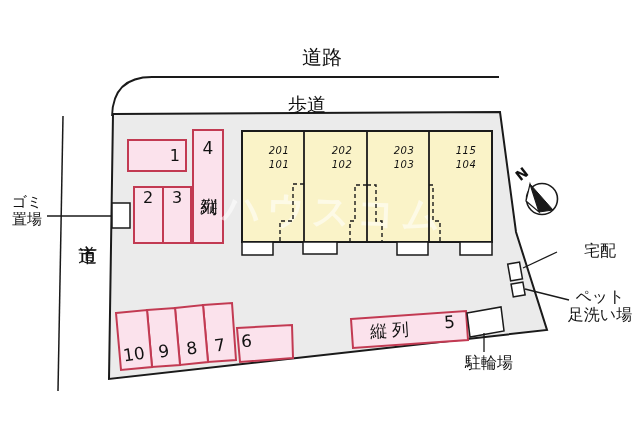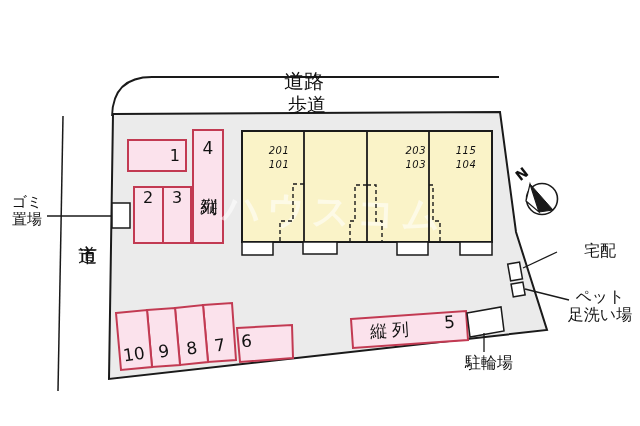--- a/index.html
+++ b/index.html
@@ -73,21 +73,21 @@
     <line x1="523" y1="268" x2="557" y2="252" stroke="#1a1a1a" stroke-width="1.3"></line>
     <line x1="525" y1="289" x2="569" y2="300" stroke="#1a1a1a" stroke-width="1.3"></line>
 
     <g>
       <circle cx="542" cy="199" r="15.5" fill="#ffffff" stroke="#1a1a1a" stroke-width="1.6"></circle>
       <polygon points="530,184 553,210 539,212" fill="#1a1a1a" stroke="#1a1a1a" stroke-width="1"></polygon>
       <polygon points="530,184 539,212 526,201" fill="#ffffff" stroke="#1a1a1a" stroke-width="1.2"></polygon>
     </g>
   </svg>
 
-  <div class="lbl f20 c" style="left:274px;top:46px;width:60px;margin-top:24px;">道路</div>
+  <div class="lbl f20 c" style="left:292px;top:46px;width:60px;">道路</div>
   <div class="lbl f19 c" style="left:277px;top:94px;width:60px;">歩道</div>
 
   <div class="lbl f15 c" style="left:4px;top:194px;width:46px;">
     <div>ゴミ</div>
     <div>置場</div>
   </div>
 
   <div class="lbl f19 vert" style="left:77px;top:229px;height:50px;">市道</div>
 
 
@@ -101,21 +101,25 @@
     <div>ペット</div>
     <div>足洗い場</div>
   </div>
 
   <div class="lbl" style="left:516px;top:166px;font-size:14px;font-weight:bold;transform:rotate(-38deg);">N</div>
 
   <div class="lbl unit-lbl" style="left:257px;top:144px;">
     <div>201</div>
     <div>101</div>
   </div>
-  <div class="lbl unit-lbl" style="left:382px;top:144px;text-align:right;">
+  <div class="lbl unit-lbl" style="left:320px;top:144px;">
+    <div>202</div>
+    <div>102</div>
+  </div>
+  <div class="lbl unit-lbl" style="left:382px;top:144px;">
     <div>203</div>
     <div>103</div>
   </div>
   <div class="lbl unit-lbl" style="left:444px;top:144px;">
     <div>115</div>
     <div>104</div>
   </div>
 
   <div class="lbl sp-num" style="left:158px;top:147px;width:22px;text-align:right;">1</div>
   <div class="lbl sp-num c" style="left:138px;top:189px;width:20px;">2</div>

